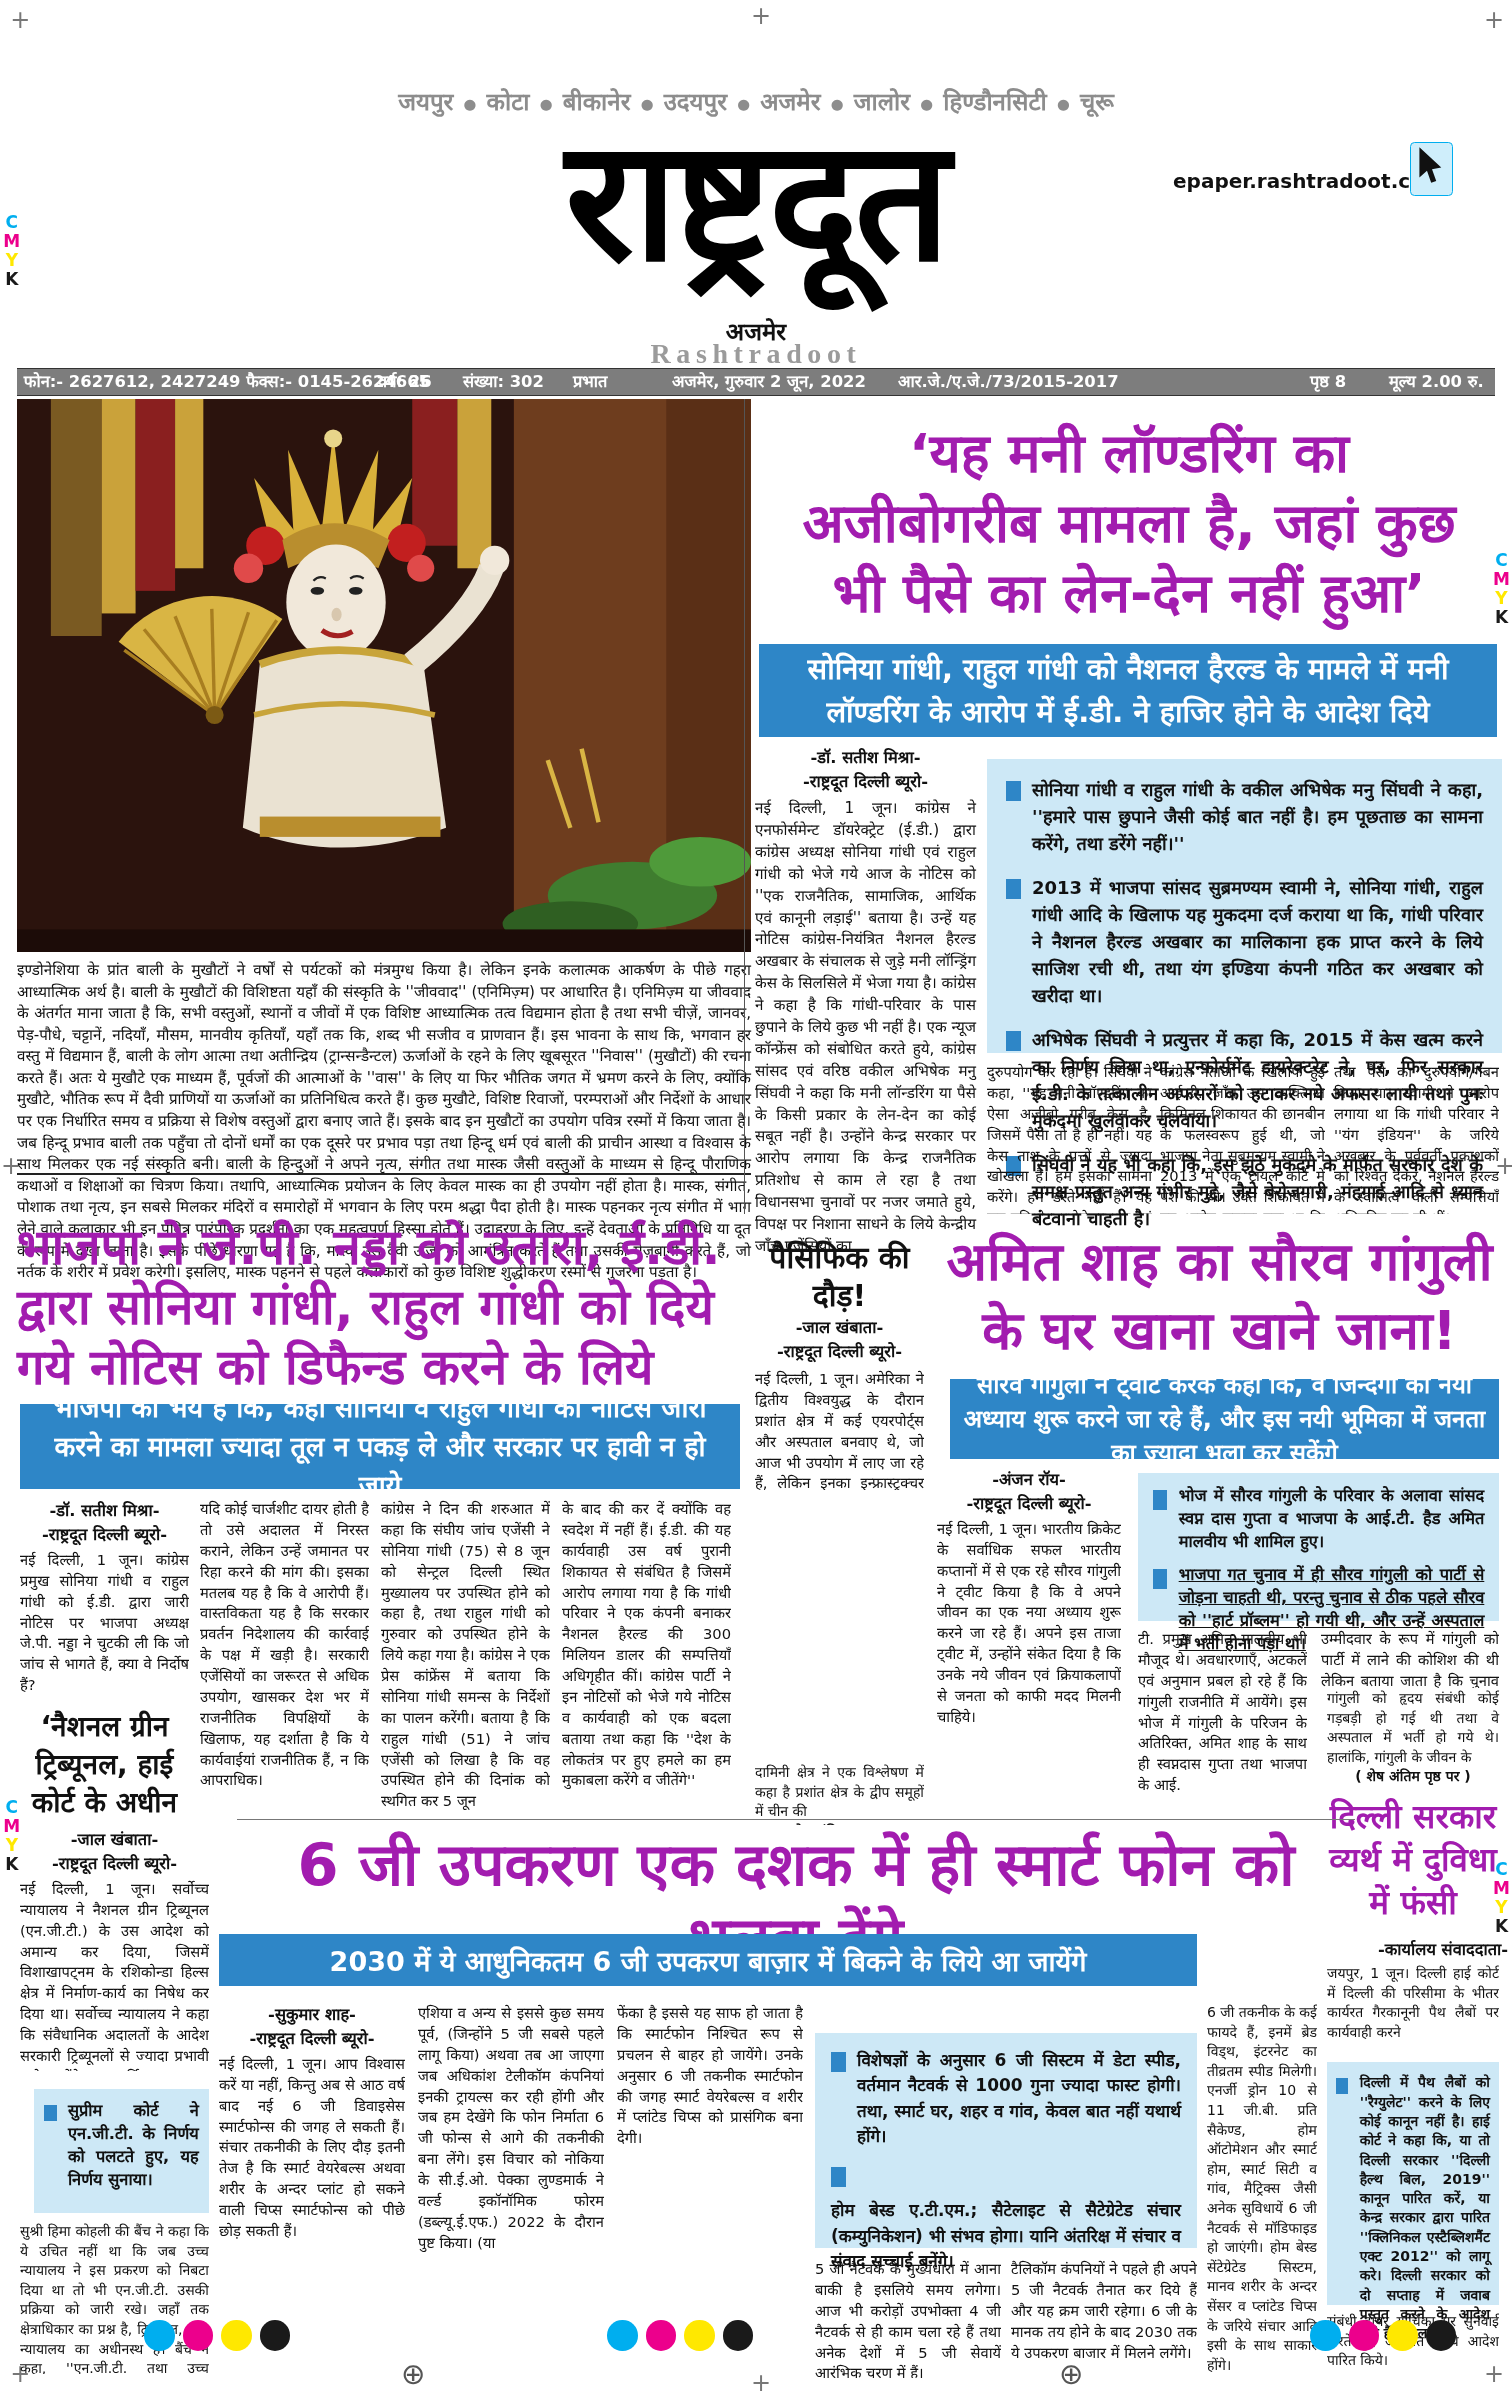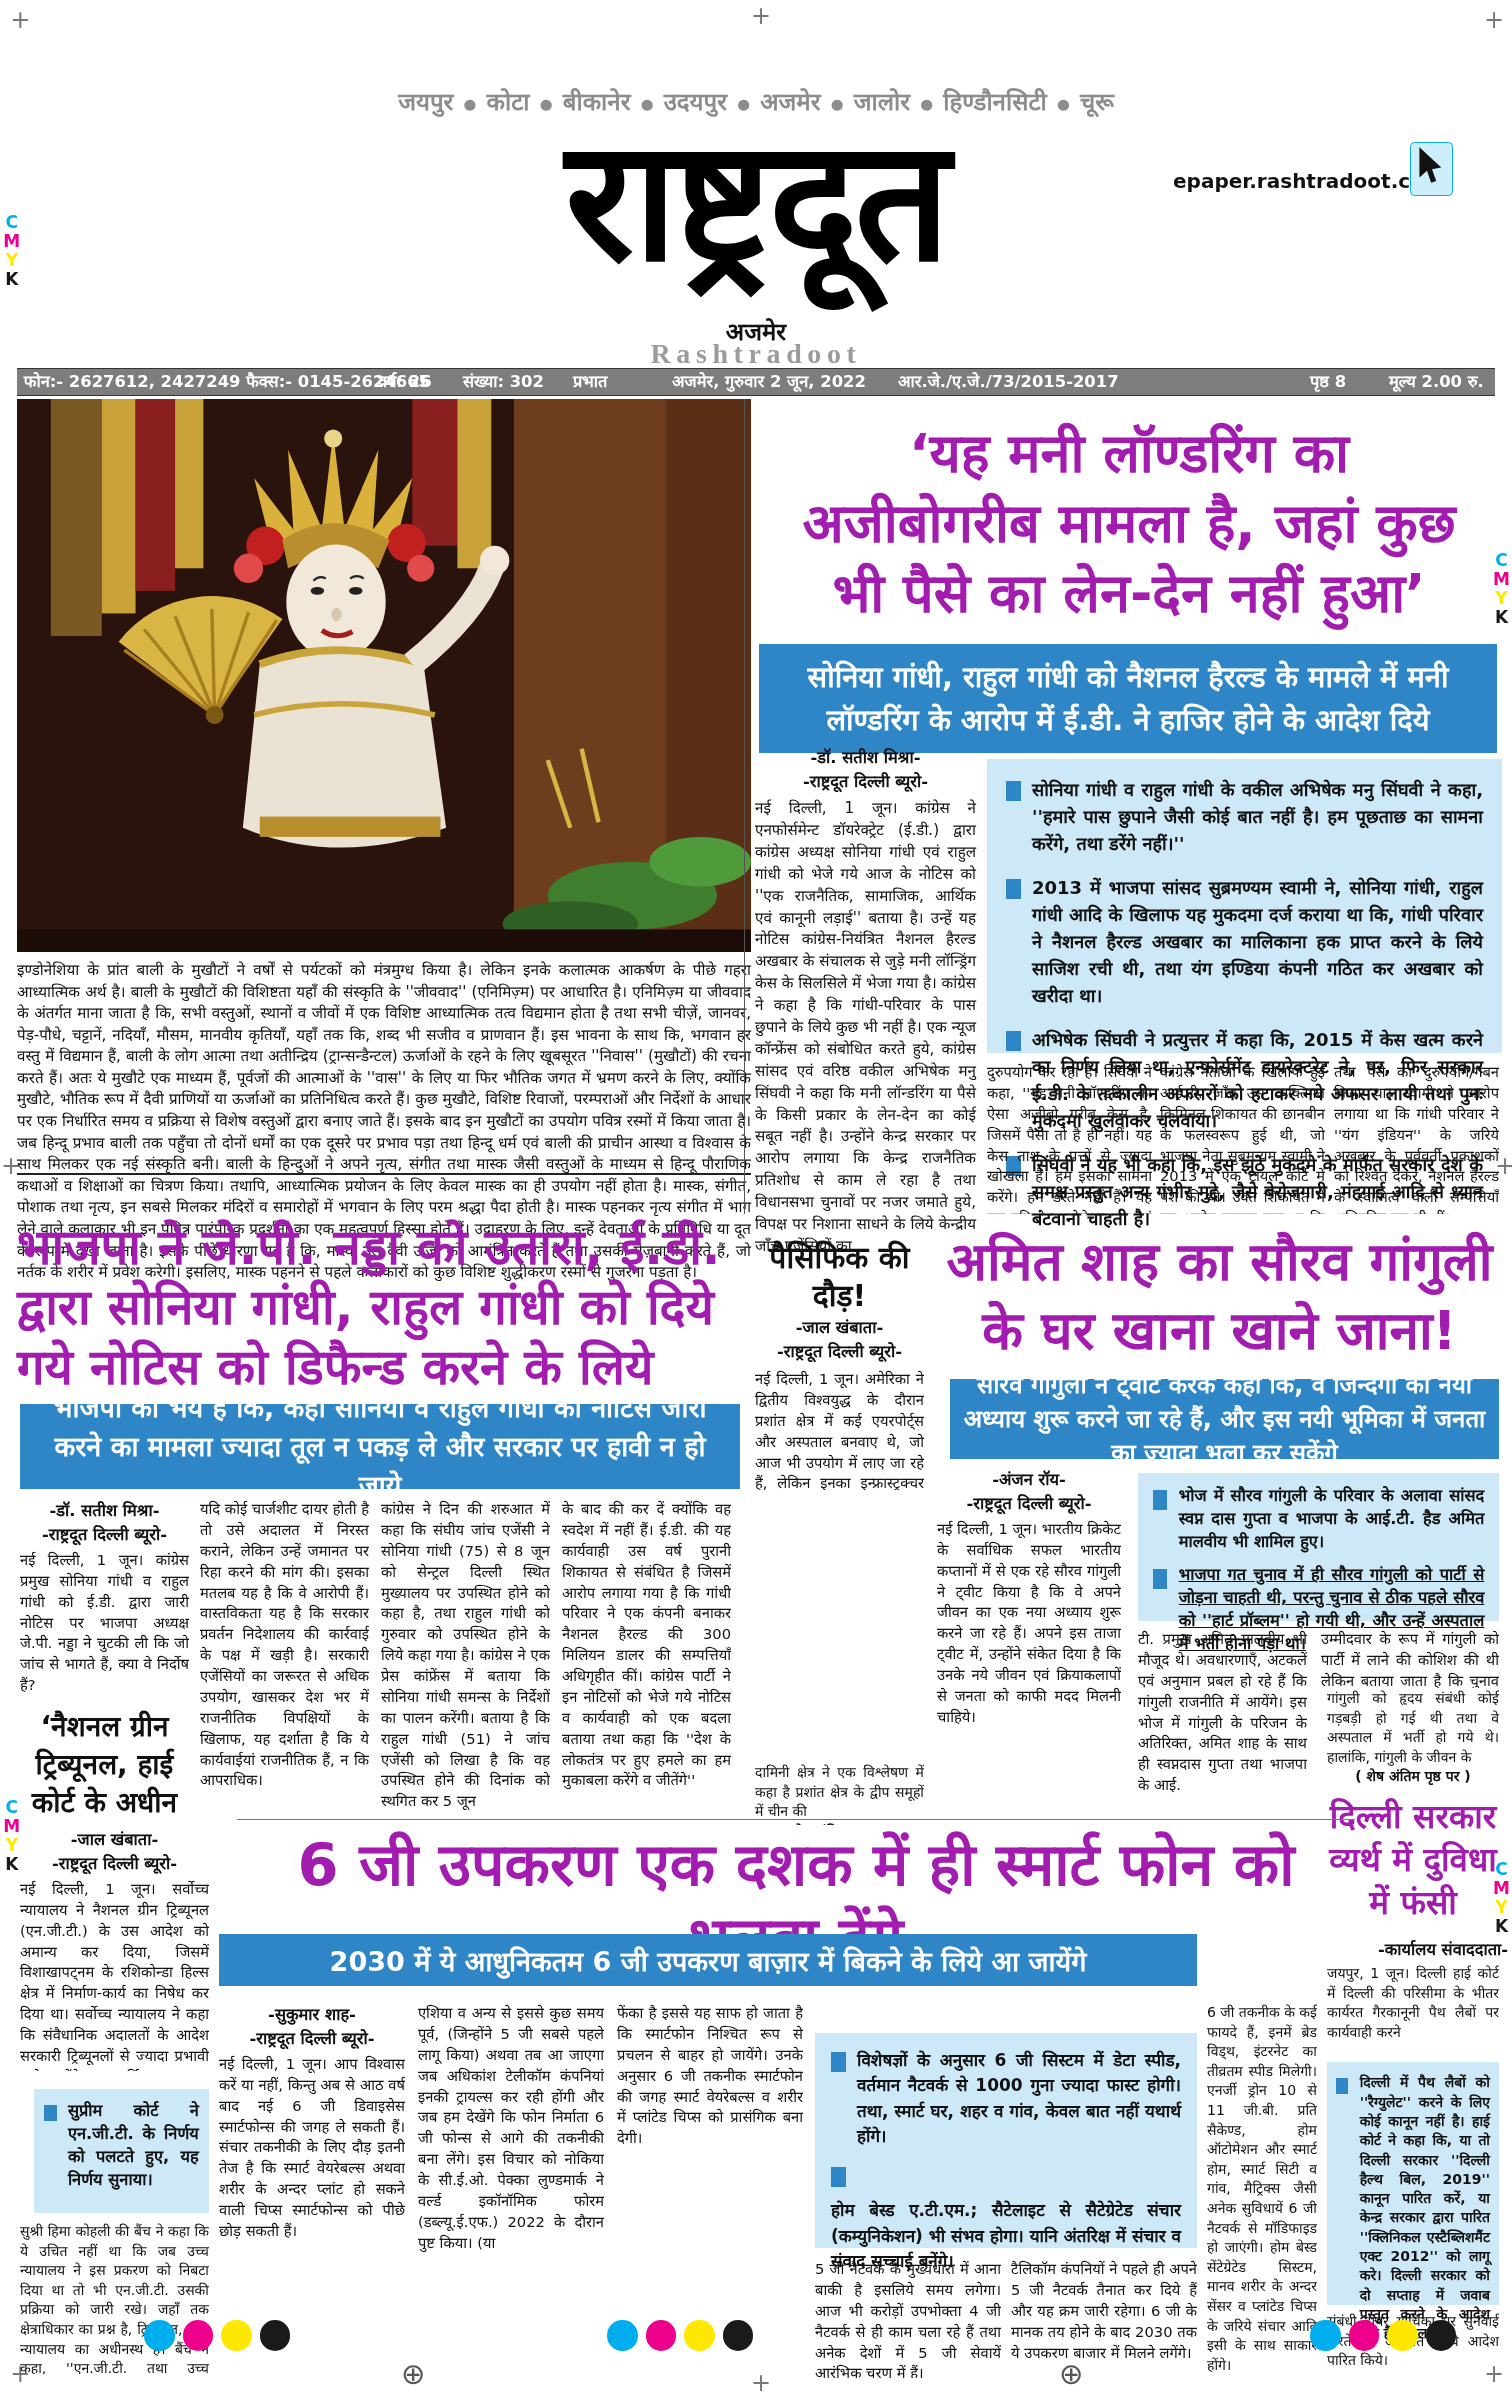--- a/index.html
+++ b/index.html
@@ -166,21 +166,21 @@
 
   <div class="hrule" style="left:17px;top:1173px;width:734px;"></div>
   <div class="vrule" style="left:744px;top:399px;height:815px;background:#555;"></div>
 
   <div class="abs ctr headline" style="left:759px;top:419px;width:740px;font-size:54px;line-height:1.30;">
     <div>‘यह मनी लॉण्डरिंग का</div>
     <div>अजीबोगरीब मामला है, जहां कुछ</div>
     <div>भी पैसे का लेन-देन नहीं हुआ’</div>
   </div>
 
-  <div class="abs bluebox" style="left:759px;top:644px;width:738px;height:109px;font-size:29px;line-height:1.45;padding:0 13.6px;box-sizing:border-box;">सोनिया गांधी, राहुल गांधी को नैशनल हैरल्ड के मामले में मनी लॉण्डरिंग के आरोप में ई.डी. ने हाजिर होने के आदेश दिये</div>
+  <div class="abs bluebox" style="left:759px;top:644px;width:738px;height:93px;font-size:29px;line-height:1.45;padding:0 13.6px;box-sizing:border-box;">सोनिया गांधी, राहुल गांधी को नैशनल हैरल्ड के मामले में मनी लॉण्डरिंग के आरोप में ई.डी. ने हाजिर होने के आदेश दिये</div>
 
   <div class="abs" style="left:755px;top:746px;width:221px;">
     <div class="byline">-डॉ. सतीश मिश्रा-</div>
     <div class="byline">-राष्ट्रदूत दिल्ली ब्यूरो-</div>
     <div class="just" style="font-size:15.2px;line-height:1.44;margin-top:4.5px;">नई दिल्ली, 1 जून। कांग्रेस ने एनफोर्समेन्ट डॉयरेक्ट्रेट (ई.डी.) द्वारा कांग्रेस अध्यक्ष सोनिया गांधी एवं राहुल गांधी को भेजे गये आज के नोटिस को ''एक राजनैतिक, सामाजिक, आर्थिक एवं कानूनी लड़ाई'' बताया है। उन्हें यह नोटिस कांग्रेस-नियंत्रित नैशनल हैरल्ड अखबार के संचालक से जुड़े मनी लॉन्ड्रिंग केस के सिलसिले में भेजा गया है। कांग्रेस ने कहा है कि गांधी-परिवार के पास छुपाने के लिये कुछ भी नहीं है। एक न्यूज कॉन्फ्रेंस को संबोधित करते हुये, कांग्रेस सांसद एवं वरिष्ठ वकील अभिषेक मनु सिंघवी ने कहा कि मनी लॉन्डरिंग या पैसे के किसी प्रकार के लेन-देन का कोई सबूत नहीं है। उन्होंने केन्द्र सरकार पर आरोप लगाया कि केन्द्र राजनैतिक प्रतिशोध से काम ले रहा है तथा विधानसभा चुनावों पर नजर जमाते हुये, विपक्ष पर निशाना साधने के लिये केन्द्रीय जाँच एजेंसियों का</div>
   </div>
 
   <div class="abs lightbox" style="left:987px;top:759px;width:515px;height:294px;padding:17px 19px;box-sizing:border-box;">
     <div class="bullet">
         <span class="sq"></span>

